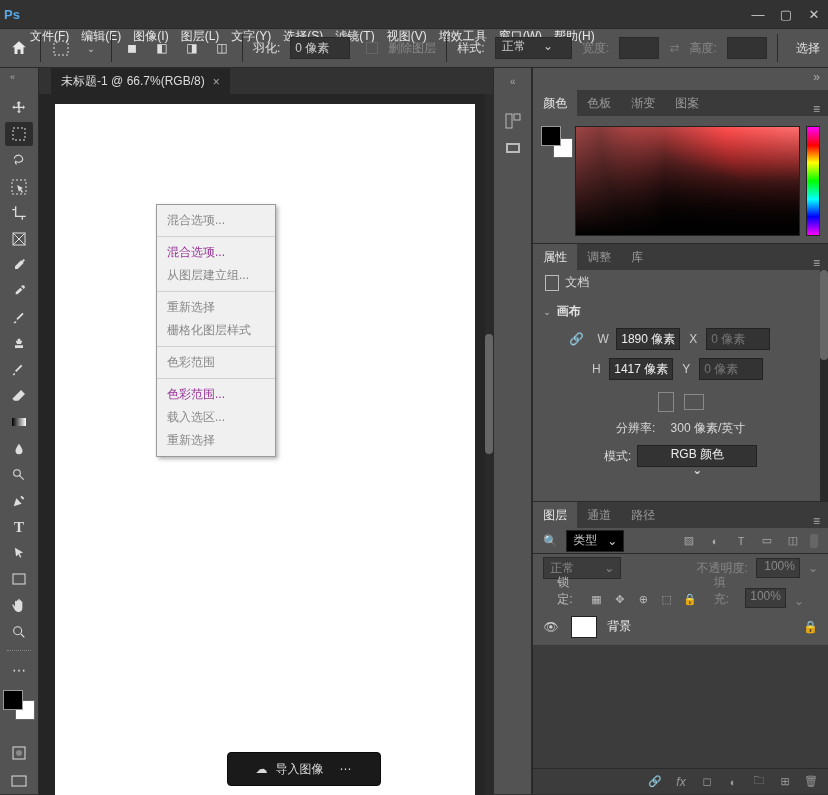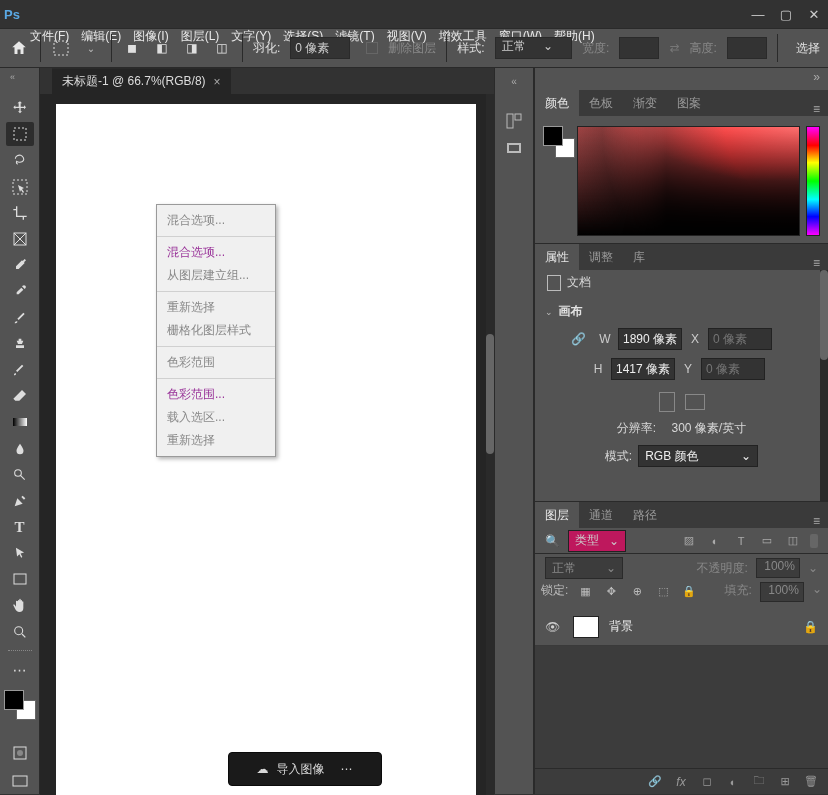--- a/index.html
+++ b/index.html
@@ -55,31 +55,31 @@
 .col-bg { width:20px; height:20px; background:#fff; border:1px solid #666; position:absolute; top:12px; left:12px; }
 .color-field { flex:1; height:110px; background: radial-gradient(circle at 100% 0%, #ff7070 0%, rgba(255,60,60,.9) 30%, rgba(160,30,30,.85) 55%, rgba(60,10,10,.9) 80%), linear-gradient(to bottom,#fff,#000); background-blend-mode:multiply; border:1px solid #222; position:relative; }
 .color-field::after{content:"";position:absolute;inset:0;background:linear-gradient(to right,#fff,rgba(255,255,255,0) 40%),linear-gradient(to top,#000,rgba(0,0,0,0));mix-blend-mode:overlay;}
 .hue-strip { width:14px; height:110px; background:linear-gradient(to bottom,#f0f,#f00 17%,#ff0 33%,#0f0 50%,#0ff 67%,#00f 83%,#f0f 100%); border:1px solid #222; }
 .props-panel .row { display:flex; align-items:center; padding:4px 12px; gap:6px; color:#d8d8d8; }
 .props-panel .section-head { padding:8px 12px 4px 10px; display:flex; align-items:center; gap:6px; color:#e2e2e2; }
 .props-panel .disclose { color:#bbb; font-size:9px; }
 .prop-input { background:#333; border:1px solid #222; width:64px; height:22px; color:#eee; padding:0 4px; }
 .prop-input.dim { color:#666; }
 .prop-label { color:#ccc; width:14px; text-align:center; }
-.mode-select { background:#333; border:1px solid #222; height:22px; width:120px; color:#eee; padding:0 6px; display:flex; align-items:center; justify-content:space-between; }
+.mode-select { background:#333; border:1px solid #222; height:22px; width:120px; color:#eee; padding:0 6px; display:flex; align-items:center; justify-content:space-between;flex-direction:column; }
 .layers-panel { flex:1; display:flex; flex-direction:column; }
 .layers-toolbar { height:26px; display:flex; align-items:center; padding:0 10px; gap:8px; border-bottom:1px solid #2a2a2a; }
 .layers-toolbar .sp { flex:1; }
-.kind-select { background:#be185d; border:1px solid #222; height:22px; display:flex; align-items:center; padding:0 6px; color:#ccc; gap:4px; }
+.kind-select { background:#000000; border:1px solid #222; height:22px; display:flex; align-items:center; padding:0 6px; color:#ccc; gap:4px; }
 .tiny-ic { width:18px; height:18px; display:flex; align-items:center; justify-content:center; color:#aaa; font-size:11px; }
 .layers-opts { height:28px; display:flex; align-items:center; padding:0 10px; gap:8px; }
 .dim-select { background:#3c3c3c; border:1px solid #2a2a2a; height:22px; width:78px; color:#888; padding:0 6px; display:flex; align-items:center; justify-content:space-between; }
 .opacity-lbl { color:#888; }
 .pct-box { background:#3c3c3c; border:1px solid #2a2a2a; height:20px; width:44px; color:#888; padding:0 4px; text-align:right; }
-.lock-row { height:26px; display:flex; align-items:flex-start; padding:0 6px; gap:8px; color:#bbb; }
+.lock-row { height:26px; display:flex; align-items:flex-end; padding:0 24px; gap:8px; color:#bbb; }
 .lock-row .tiny-ic { color:#bbb; }
 .layer-list { flex:1; background:#3c3c3c; }
 .layer-row { height:38px; display:flex; align-items:center; padding:0 10px; gap:10px; background:#535353; border-bottom:1px solid #3a3a3a; }
 .eye-ic { width:18px; color:#d0d0d0; }
 .layer-thumb { width:26px; height:22px; background:#fff; border:1px solid #222; }
 .layer-name { color:#e8e8e8; flex:1; }
 .lock-ic-r { color:#bbb; }
 .layers-footer { height:26px; background:#3c3c3c; display:flex; align-items:center; justify-content:flex-end; padding:0 8px; gap:8px; border-top:1px solid #2a2a2a; }
 .layers-footer .tiny-ic { color:#999; }
 .scrollbar-v { position:absolute; right:0; top:0; width:8px; height:100%; background:#2a2a2a; }

